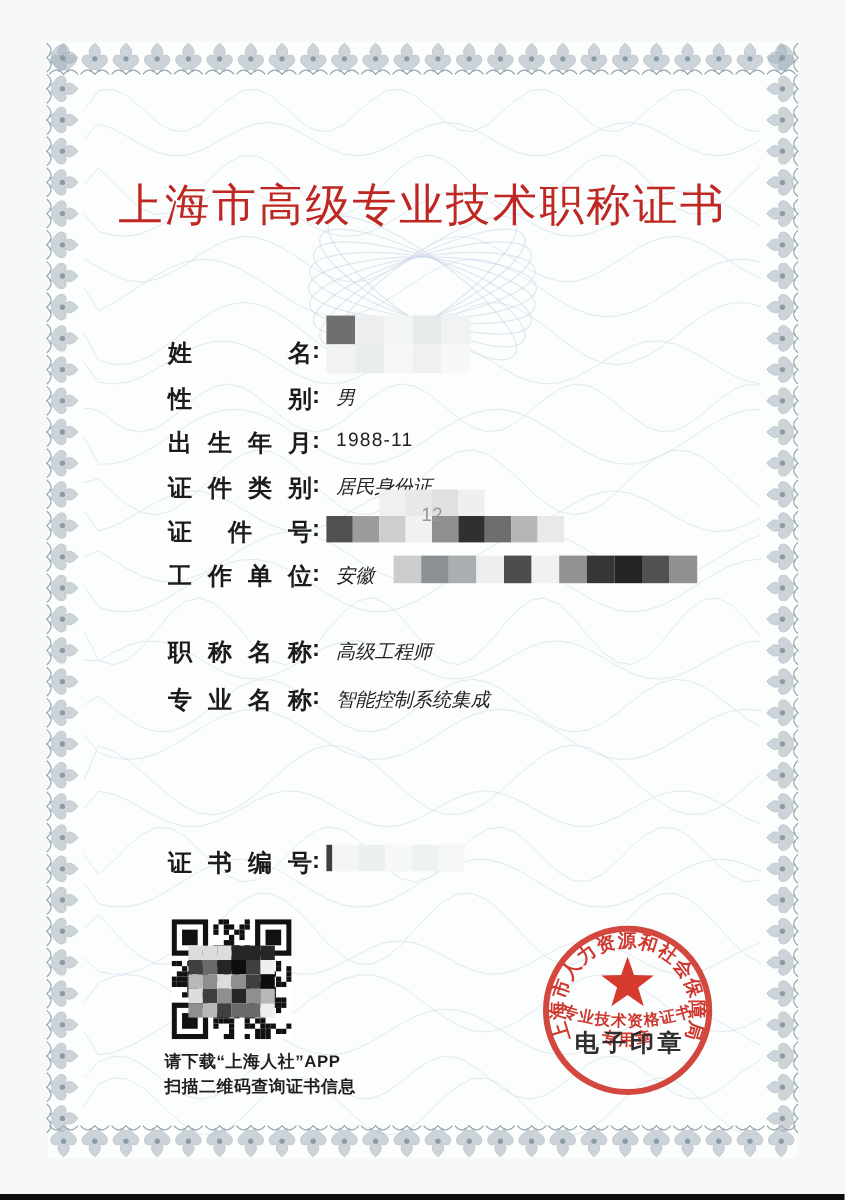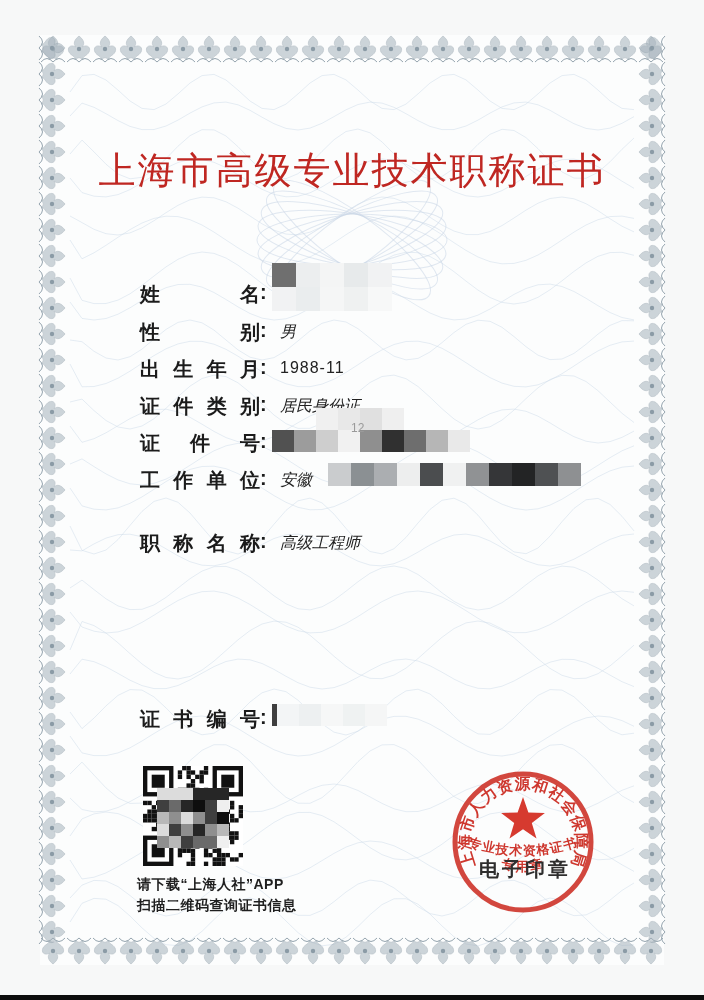--- a/index.html
+++ b/index.html
@@ -12,21 +12,21 @@
   .row{position:absolute;left:140px;height:30px;white-space:nowrap;z-index:2;color:#1b1b1b;}
   .lbl{display:inline-block;width:120px;text-align:justify;text-align-last:justify;
        font-weight:700;font-size:20px;vertical-align:top;}
   .colon{display:inline-block;width:14px;font-weight:700;font-size:20px;vertical-align:top;}
   .val{display:inline-block;margin-left:6px;padding-top:3px;font-size:16px;color:#222;vertical-align:top;}
   .kai{font-family:"DejaVu Serif",serif;font-style:italic;}
   .num{font-family:"Liberation Sans",sans-serif;letter-spacing:1px;}
   .wrapval{white-space:normal;width:318px;line-height:23px;padding-top:2px;letter-spacing:0.4px;}
   .mosaic{position:absolute;left:0;top:0;}
   .mosaic i{position:absolute;}
-  .remnant{position:absolute;left:205px;top:-12px;font-size:12px;color:#9a9a9a;z-index:3;
+  .remnant{position:absolute;left:205px;top:-12px;font-size:16px;color:#9a9a9a;z-index:3;
            font-family:"Liberation Sans",sans-serif;font-style:normal;}
   .qr{position:absolute;left:143px;top:766px;width:100px;height:100px;background:#fff;z-index:2;}
   .qr svg{display:block;}
   .qr-caption{position:absolute;left:137px;z-index:2;font-size:14px;font-weight:700;color:#1f1f1f;letter-spacing:0.5px;}
   .seal{position:absolute;left:443px;top:762px;width:160px;height:160px;z-index:2;}
   .seal-overlay{position:absolute;left:479px;top:856px;z-index:3;font-size:20px;font-weight:700;
                 color:#2e2e2e;letter-spacing:3px;}
   .letterbox{position:absolute;left:0;bottom:0;width:704px;height:5px;background:#0d0d0d;z-index:4;}
 </style>
 </head>
@@ -268,20 +268,23 @@
         <i style="left: 280px; top: -4px; width: 23px; height: 23px; background: rgb(75, 77, 79);"></i>
         <i style="left: 303px; top: -4px; width: 23px; height: 23px; background: rgb(240, 241, 241);"></i>
         <i style="left: 326px; top: -4px; width: 23px; height: 23px; background: rgb(144, 146, 148);"></i>
         <i style="left: 349px; top: -4px; width: 23px; height: 23px; background: rgb(53, 54, 56);"></i>
         <i style="left: 372px; top: -4px; width: 23px; height: 23px; background: rgb(35, 36, 37);"></i>
         <i style="left: 395px; top: -4px; width: 23px; height: 23px; background: rgb(79, 81, 83);"></i>
         <i style="left: 418px; top: -4px; width: 23px; height: 23px; background: rgb(142, 144, 146);"></i>
       </span>
   </div>
 
+  <div class="row" style="top:570px">
+    <span class="lbl">专业名称</span><span class="colon">:</span><span class="val kai">智能控制系统集成</span>
+  </div>
 
 
 
   <div class="row" style="top:706px">
     <span class="lbl">证书编号</span><span class="colon">:</span><span class="val"></span>
     <span class="mosaic" id="m-certno">
         <i style="left: 132px; top: -2px; width: 5px; height: 22px; background: rgb(63, 63, 63);"></i>
         <i style="left: 137px; top: -2px; width: 22px; height: 22px; background: rgb(243, 245, 246);"></i>
         <i style="left: 159px; top: -2px; width: 22px; height: 22px; background: rgb(237, 240, 241);"></i>
         <i style="left: 181px; top: -2px; width: 22px; height: 22px; background: rgb(246, 247, 247);"></i>

